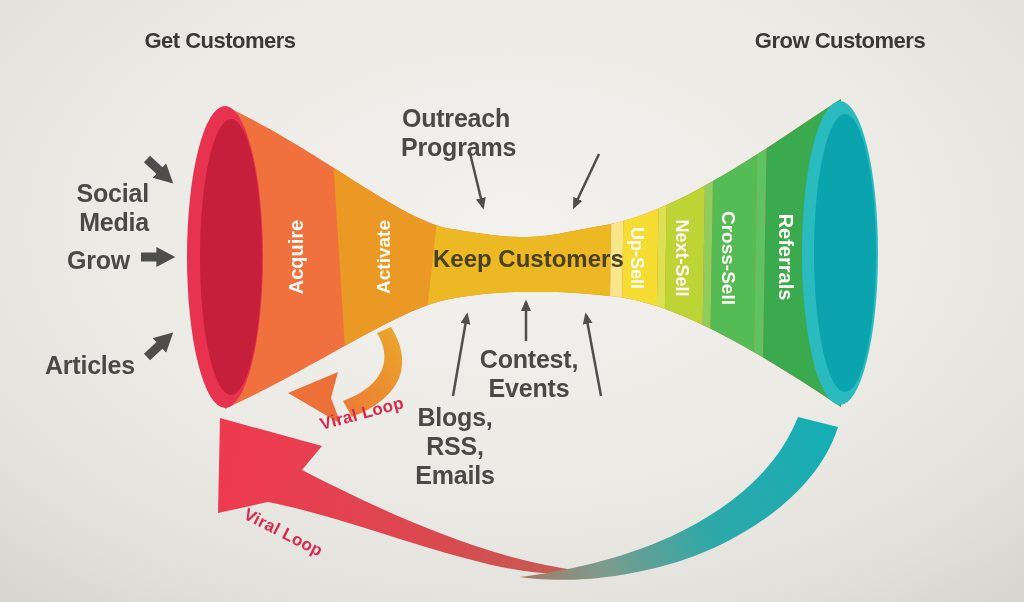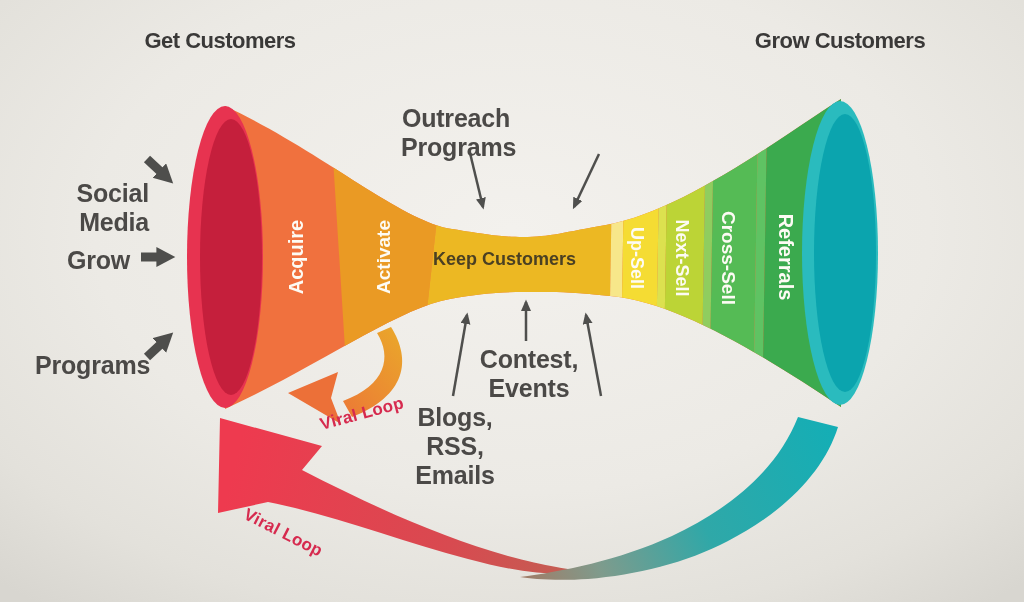--- a/index.html
+++ b/index.html
@@ -18,22 +18,22 @@
   }
   .lbl.right{text-align:right;}
   .lbl.center{text-align:center;}
   .stage-lbl{
     position:absolute;font-weight:700;color:#FDFBF4;text-align:center;
     white-space:nowrap;line-height:26px;height:26px;
   }
   .rot-ccw{transform:rotate(-90deg);}
   .rot-cw{transform:rotate(90deg);}
   .keep-lbl{
-    position:absolute;font-weight:700;color:#4A4023;text-align:left;
-    white-space:nowrap;font-size:18px;line-height:26px;
+    position:absolute;font-weight:700;color:#4A4023;text-align:right;
+    white-space:nowrap;font-size:24px;line-height:26px;
   }
   .viral{
     position:absolute;font-weight:700;color:#D62A4E;font-size:17px;
     text-align:center;white-space:nowrap;letter-spacing:0.3px;
   }
   svg{position:absolute;left:0;top:0;}
 </style>
 </head>
 <body>
 
@@ -132,21 +132,21 @@
              C 556,581 532,579 520,577
              C 560,572 620,560 672,536
              C 732,508 778,468 798,417 Z" fill="url(#tealSwooshG)"></path>
   </svg>
 
   <div class="title" style="left:60px;top:28px;width:320px;">Get Customers</div>
   <div class="title" style="left:685px;top:28px;width:310px;">Grow Customers</div>
 
   <div class="lbl right" style="left:44px;top:134px;width:105px;margin-top:45px;">Social Media</div>
   <div class="lbl right" style="left:30px;top:246px;width:100px;">Grow</div>
-  <div class="lbl right" style="left:35px;top:351px;width:100px;">Programs</div>
+  <div class="lbl right" style="left:35px;top:351px;width:100px;">Articles</div>
 
   <div class="lbl center" style="left:401px;top:104px;width:110px;">Outreach Programs</div>
 
   <div class="lbl center" style="left:479px;top:345px;width:100px;">Contest, Events</div>
   <div class="lbl center" style="left:390px;top:403px;width:130px;">Blogs, RSS, Emails</div>
 
   <div class="stage-lbl rot-ccw" style="left:236px;top:244px;width:120px;font-size:20px;">Acquire</div>
   <div class="stage-lbl rot-ccw" style="left:324px;top:244px;width:120px;font-size:19px;">Activate</div>
   <div class="keep-lbl" style="left:433px;top:246px;width:180px;">Keep Customers</div>
   <div class="stage-lbl rot-cw" style="left:577px;top:245px;width:120px;font-size:18px;">Up-Sell</div>

